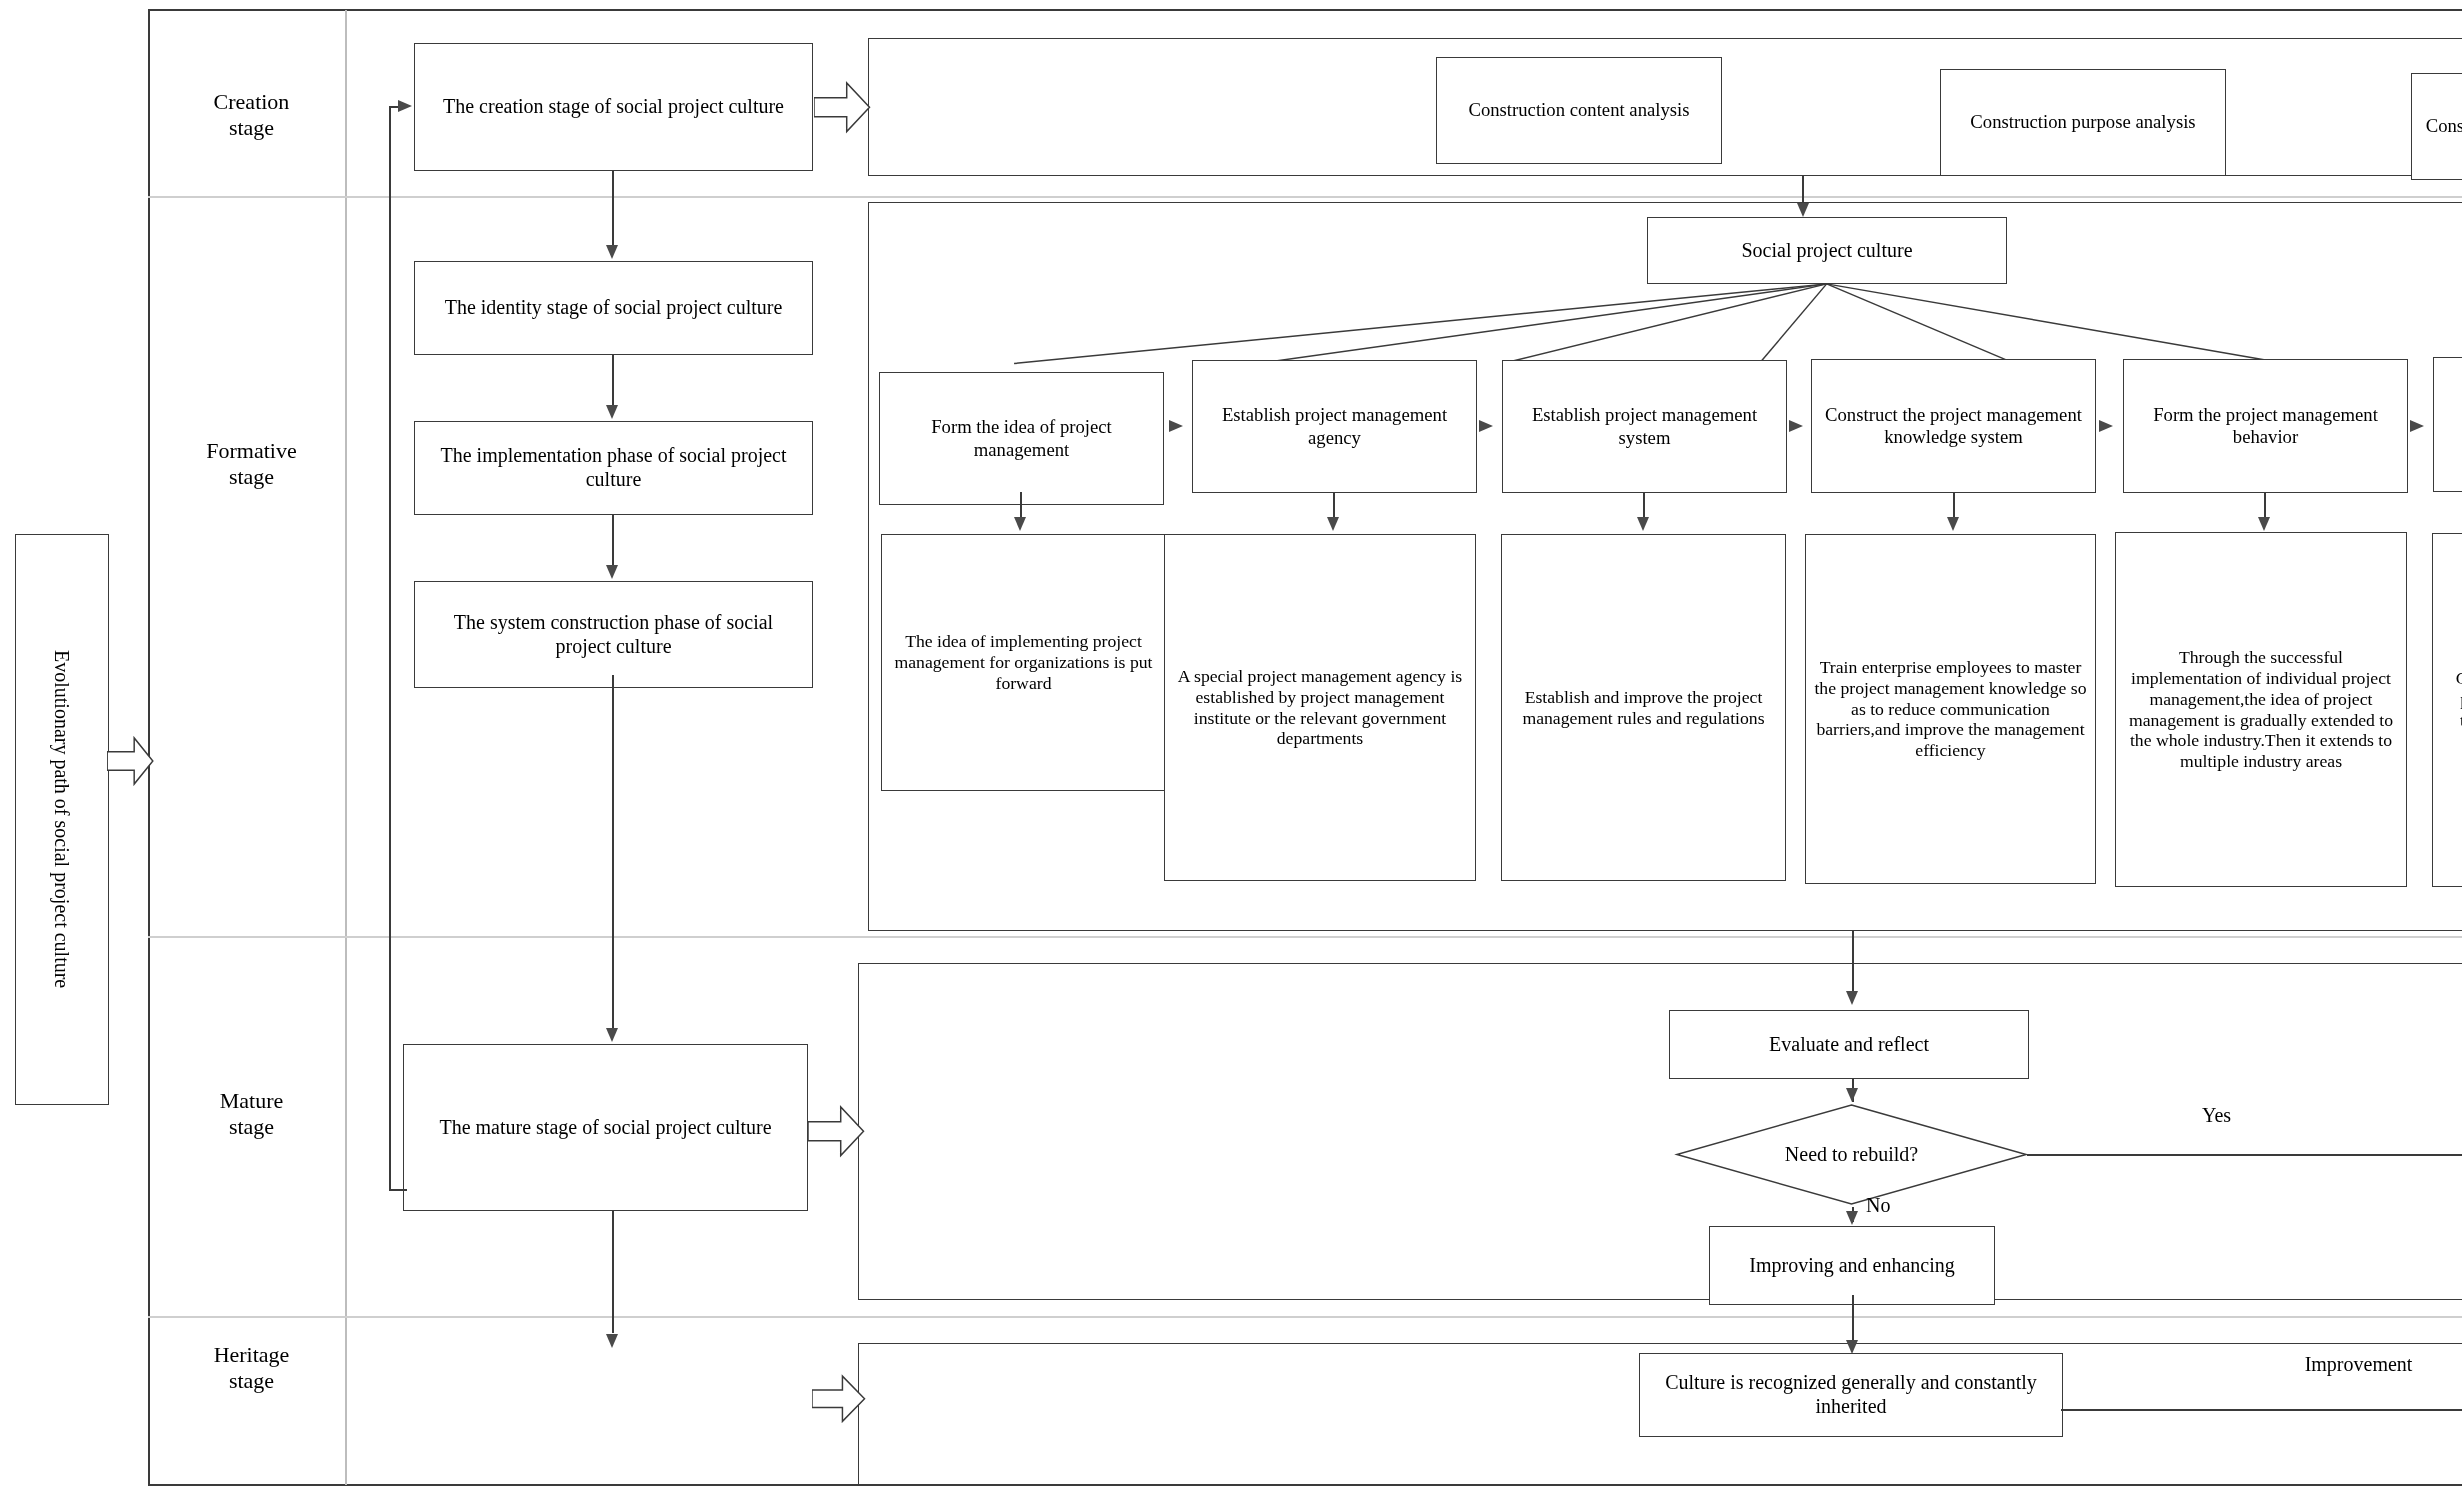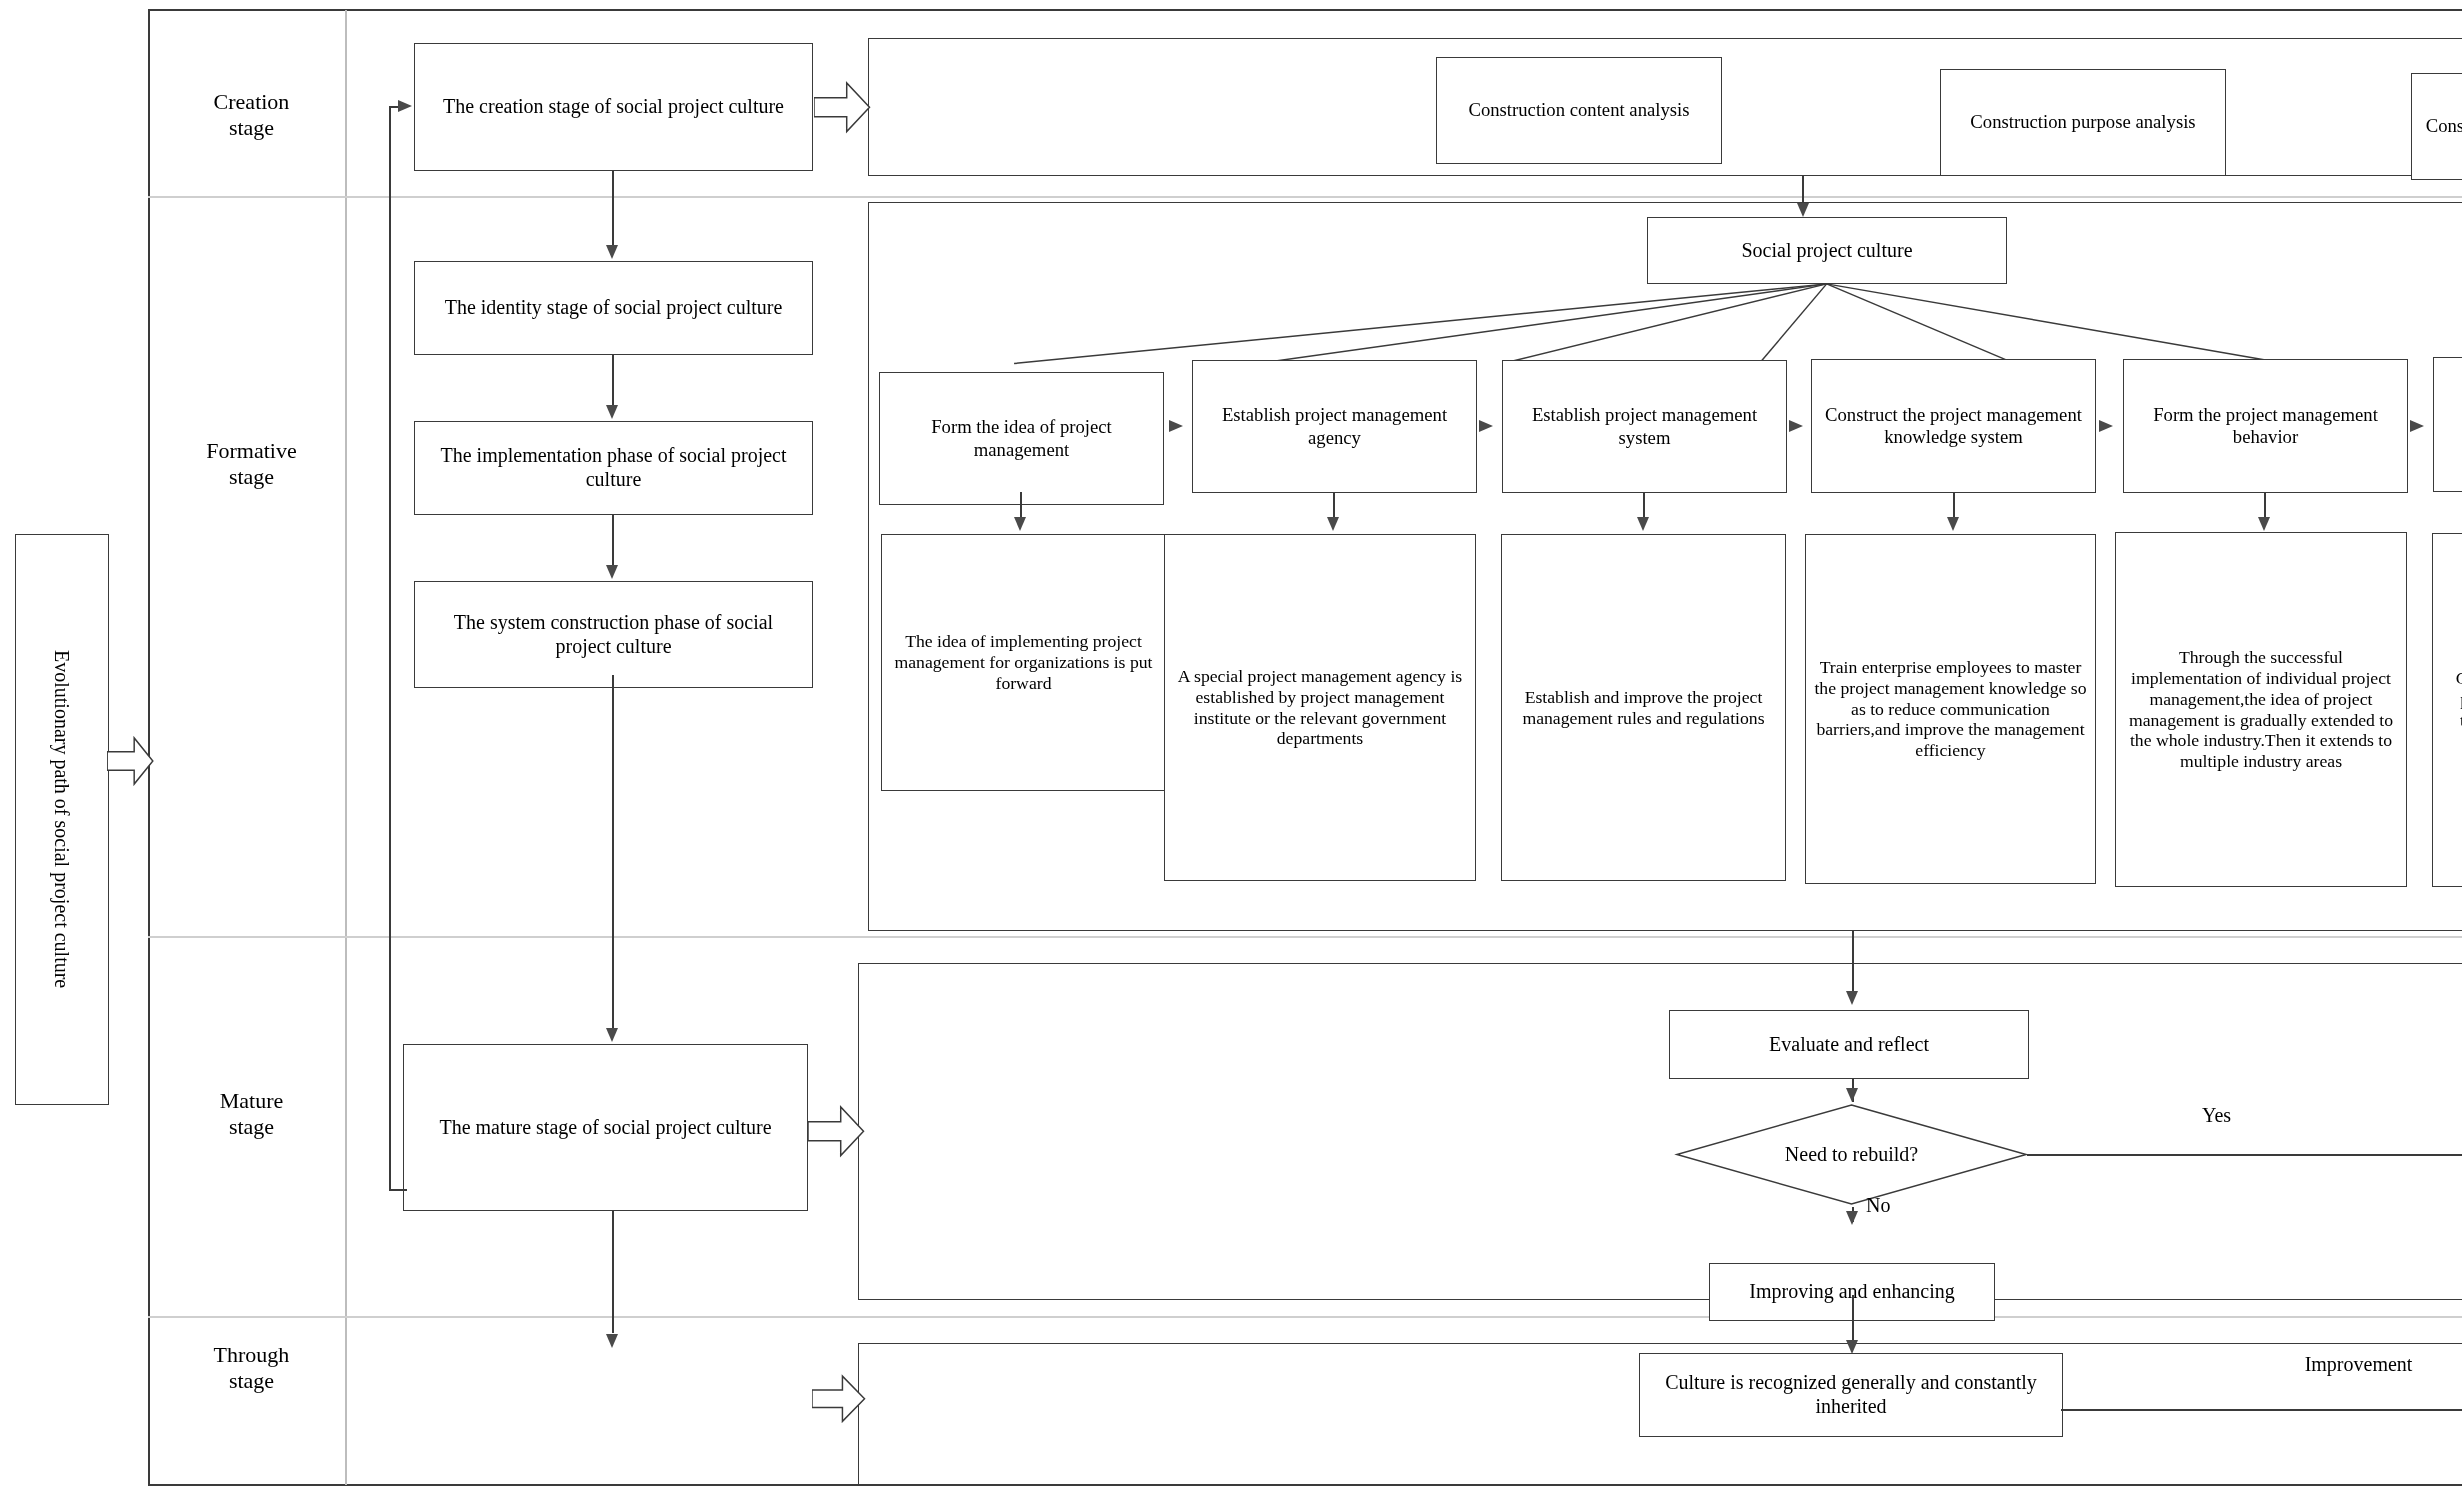--- a/index.html
+++ b/index.html
@@ -63,21 +63,21 @@
   <svg class="blockarrow" style="left:107px;top:734px;" width="47" height="54" viewBox="0 0 95 110">
     <polygon points="0,36 55,36 55,8 93,55 55,102 55,74 0,74" fill="#ffffff" stroke="#3a3a3a" stroke-width="3"></polygon>
   </svg>
 
   <div class="plain fs-lg" style="left:163px;top:89px;width:177px;white-space:pre-line;">Creation
 stage</div>
   <div class="plain fs-lg" style="left:163px;top:438px;width:177px;white-space:pre-line;">Formative
 stage</div>
   <div class="plain fs-lg" style="left:163px;top:1088px;width:177px;white-space:pre-line;">Mature
 stage</div>
-  <div class="plain fs-lg" style="left:163px;top:1342px;width:177px;white-space:pre-line;">Through
+  <div class="plain fs-lg" style="left:163px;top:1342px;width:177px;white-space:pre-line;">Heritage
 stage</div>
 
   <div class="box fs-md" style="left:414px;top:43px;width:399px;height:128px;padding:3px 10.8px;">The creation stage of social project culture</div>
 
   <div class="box fs-md" style="left:414px;top:261px;width:399px;height:94px;padding:3px 10.8px;">The identity stage of social project culture</div>
 
   <div class="box fs-md" style="left:414px;top:421px;width:399px;height:94px;padding:3px 10.8px;">The implementation phase of social project culture</div>
 
   <div class="box fs-md" style="left:414px;top:581px;width:399px;height:107px;padding:3px 10.8px;">The system construction phase of social project culture</div>
 
@@ -181,21 +181,21 @@
   </div>
 
   <div class="ln lnh" style="left:2027px;top:1154px;width:695px;"></div>
 
   <div class="plain fs-md" style="left:2172px;top:1103px;width:89px;">Yes</div>
 
   <div class="ln lnv" style="left:1852px;top:1207px;height:14.8px;"></div>
   <div class="ah-down" style="left:1846px;top:1211px;"></div>
   <div class="plain fs-md" style="left:1866px;top:1193px;width:59px;text-align:left;">No</div>
 
-  <div class="box fs-md" style="left:1709px;top:1263px;width:286px;height:58px;padding:2px 7.9px;">Improving and enhancing</div>
+  <div class="box fs-md" style="left:1709px;top:1226px;width:286px;height:79px;padding:2px 7.9px;">Improving and enhancing</div>
 
   <svg class="blockarrow" style="left:808px;top:1103px;" width="57" height="57" viewBox="0 0 115 115">
     <polygon points="0,38 66,38 66,8 112,57 66,106 66,76 0,76" fill="#ffffff" stroke="#3a3a3a" stroke-width="3"></polygon>
   </svg>
 
   <div class="frame" style="left:858px;top:1343px;width:1886px;height:142px;"></div>
 
   <div class="ln lnv" style="left:1852px;top:1295px;height:54px;"></div>
   <div class="ah-down" style="left:1846px;top:1340px;"></div>
 

